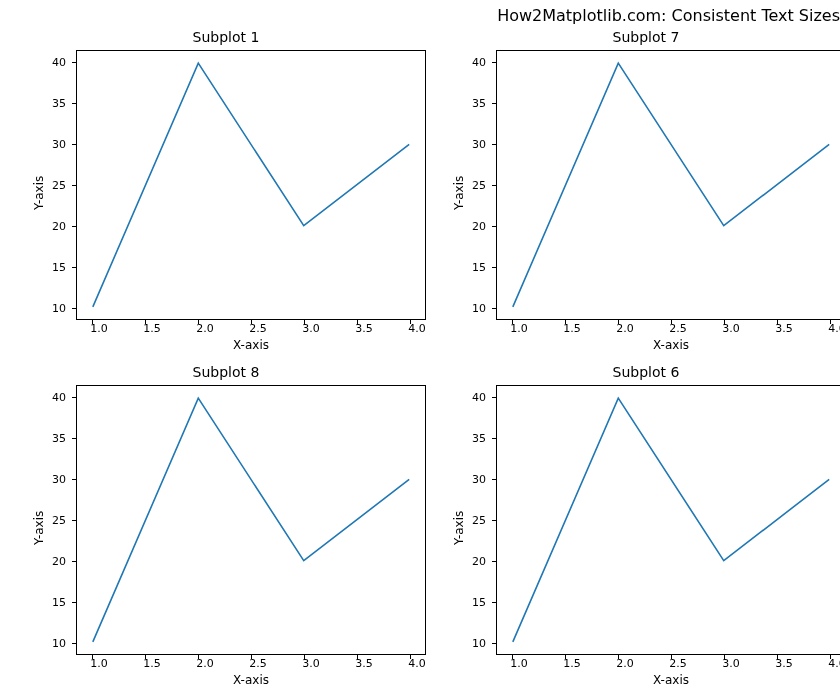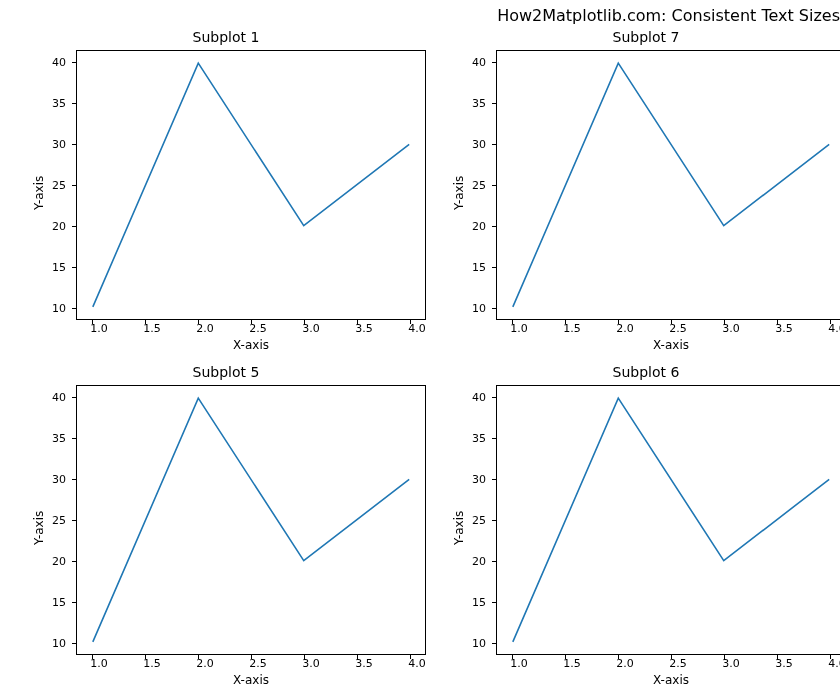--- a/index.html
+++ b/index.html
@@ -199,21 +199,21 @@
         <div class="tickmark" style="left: 56px; top: 277.727px; width: 4px; height: 1px;"></div>
         <div class="tickmark" style="left: 56px; top: 236.818px; width: 4px; height: 1px;"></div>
         <div class="tickmark" style="left: 56px; top: 195.909px; width: 4px; height: 1px;"></div>
         <div class="tickmark" style="left: 56px; top: 155px; width: 4px; height: 1px;"></div>
         <div class="tickmark" style="left: 56px; top: 114.091px; width: 4px; height: 1px;"></div>
         <div class="tickmark" style="left: 56px; top: 73.1818px; width: 4px; height: 1px;"></div>
         <div class="tickmark" style="left: 56px; top: 32.2727px; width: 4px; height: 1px;"></div>
       </div>
 
     <div class="cell">
-      <div class="subtitle">Subplot 5</div>
+      <div class="subtitle">Subplot 8</div>
       <div class="ylabel">Y-axis</div>
       <div class="axes">
         <svg class="line" viewBox="0 0 350 270" preserveAspectRatio="none">
           <path stroke="#1f77b4" d="M15.91 257.73 L121.97 12.27 L228.03 175.91 L334.09 94.09 "></path>
         </svg>
       </div>
       <div class="ticks-y">
           <span style="top: 257.727px;">10</span>
           <span style="top: 216.818px;">15</span>
           <span style="top: 175.909px;">20</span>

